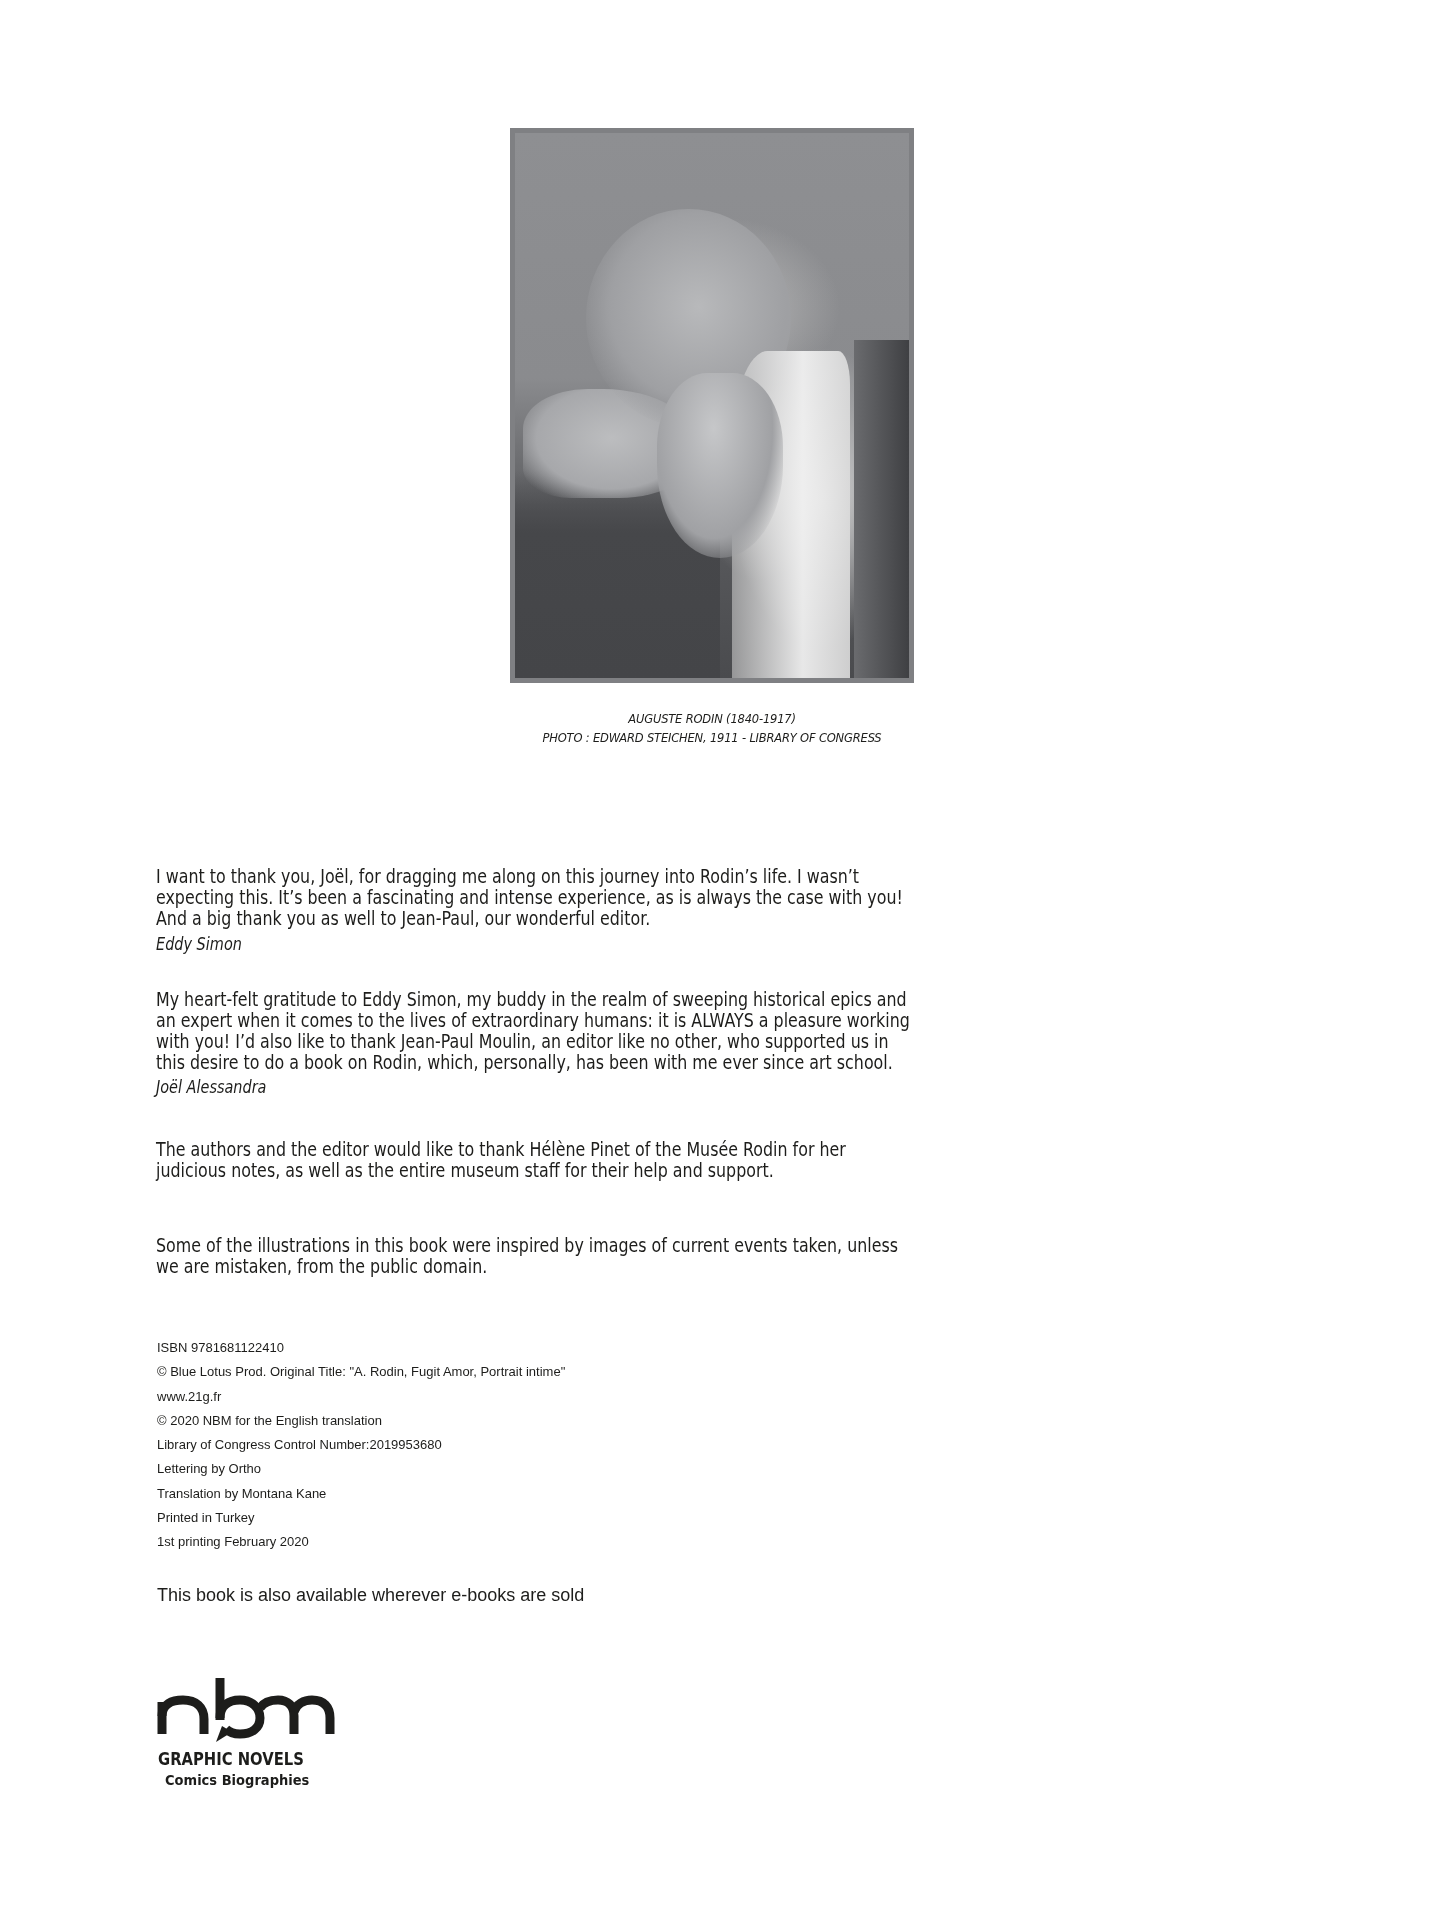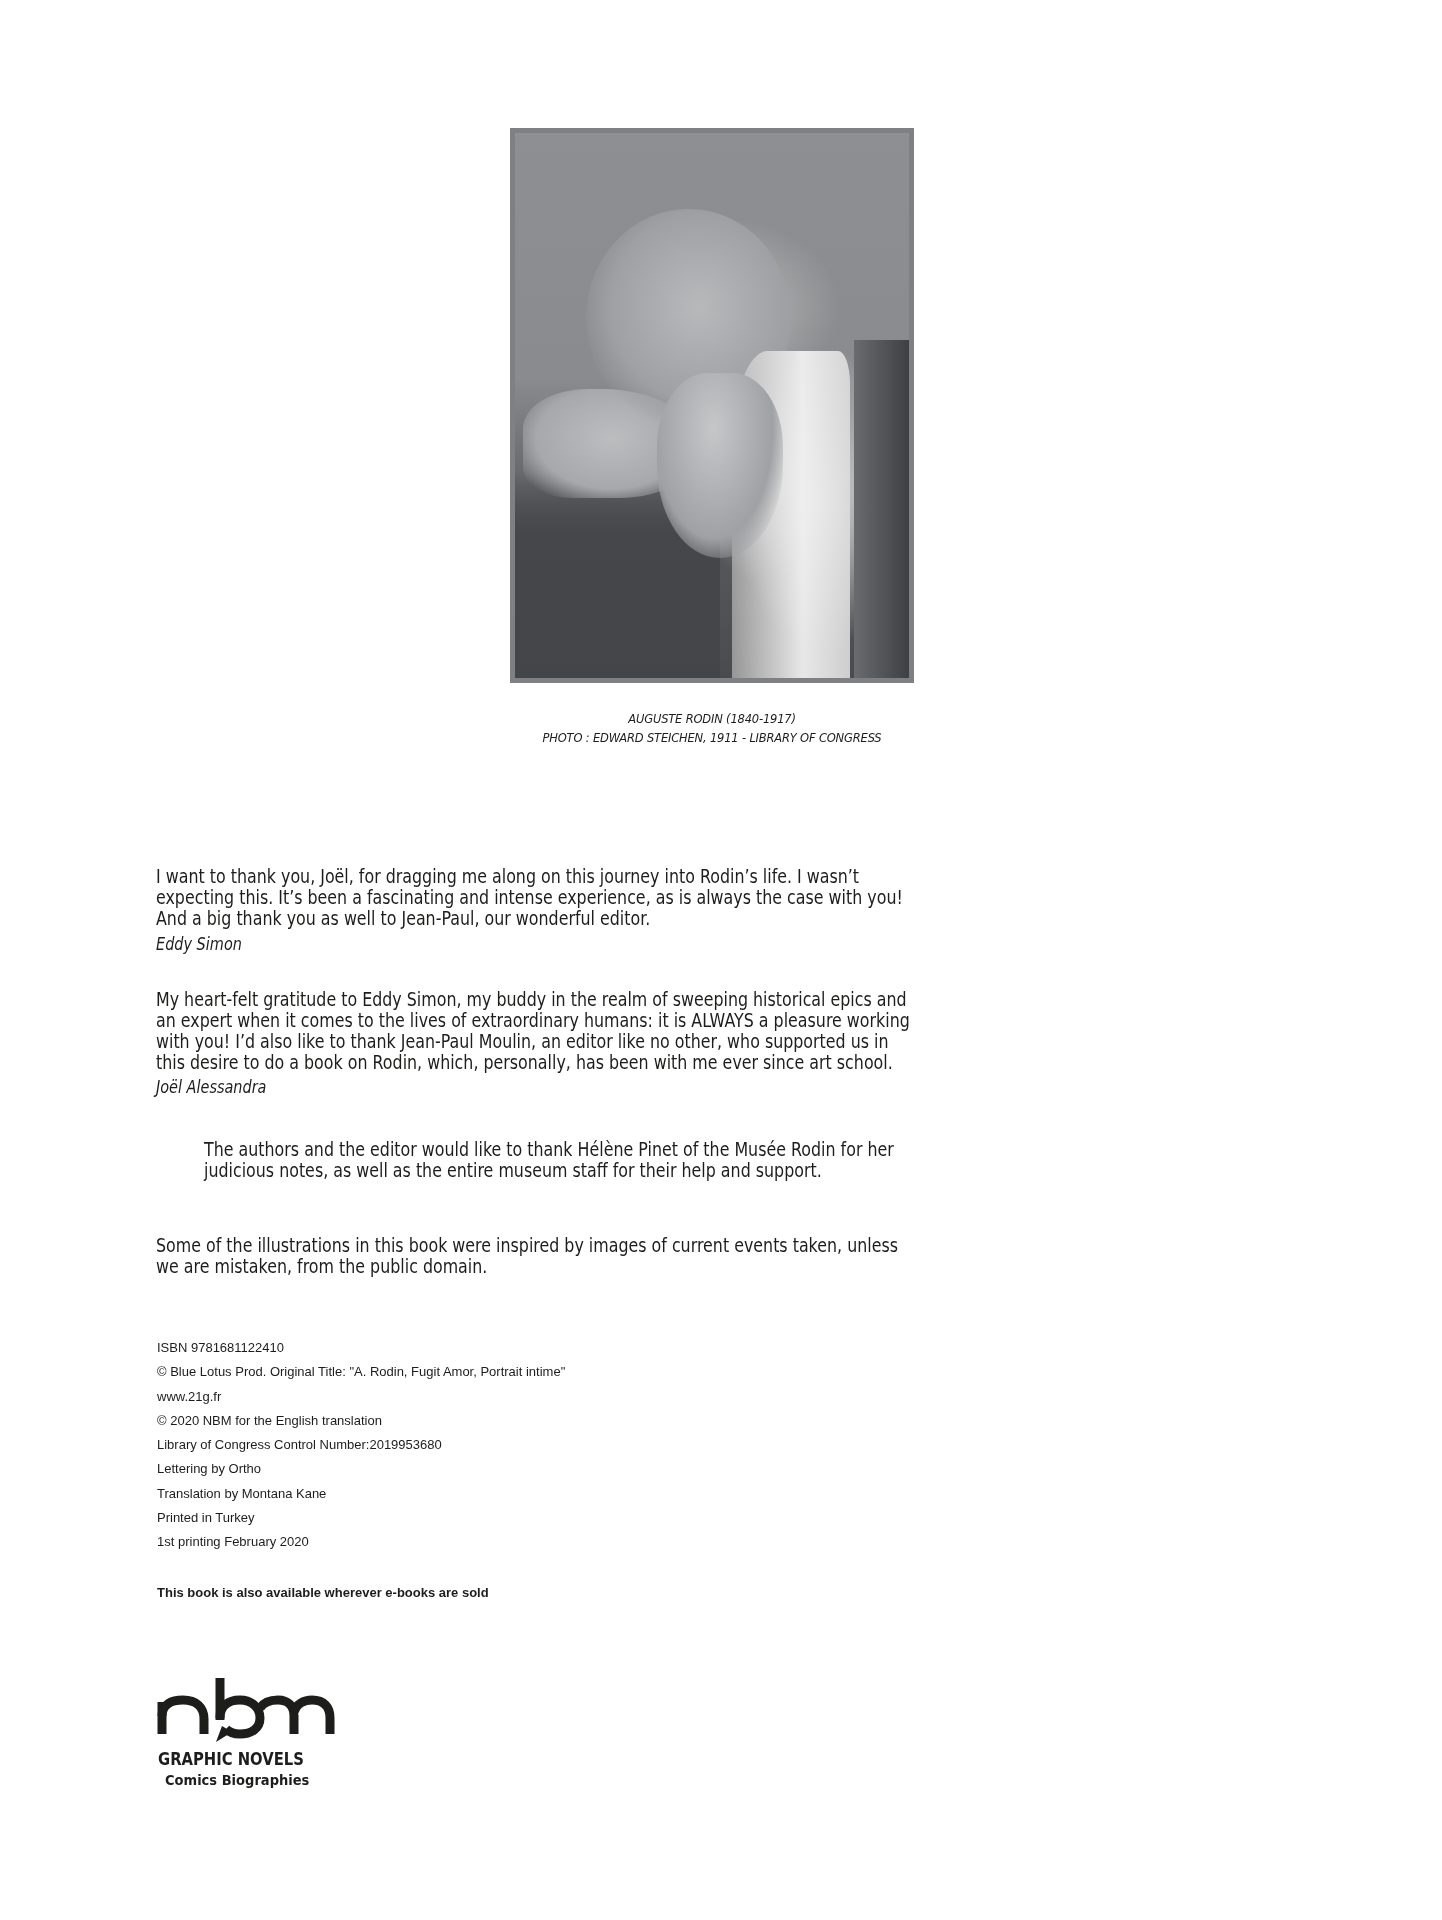--- a/index.html
+++ b/index.html
@@ -66,21 +66,21 @@
       color: #1d1d1b; transform: scaleX(0.85); transform-origin: left; white-space: nowrap;
     }
 
     .credits {
       position: absolute; left: 157px; top: 1336px;
       font-family: "Liberation Sans", sans-serif; font-size: 13px; line-height: 24.3px; color: #1d1d1b;
     }
     .credits div { white-space: nowrap; }
     .ebook-note {
       position: absolute; left: 157px; top: 1585px;
-      font-family: "Liberation Sans", sans-serif; font-weight: bold; font-size: 13px; color: #1d1d1b; white-space: nowrap;
+      font-family: "Liberation Sans", sans-serif; font-weight: normal; font-size: 18px; color: #1d1d1b; white-space: nowrap;
     }
 
     .logo { position: absolute; left: 156px; top: 1672px; width: 185px; height: 125px; }
     .logo-svg { position: absolute; left: 0; top: 0; }
     .logo-sub1 {
       position: absolute; left: 2px; top: 78px; width: 180px; text-align: left;
       font-family: "DejaVu Sans", sans-serif; font-weight: bold; font-size: 17px; line-height: 18px;
       color: #1d1d1b; white-space: nowrap; transform: scaleX(0.87); transform-origin: left;
     }
     .logo-sub2 {
@@ -116,21 +116,21 @@
 <div class="sig" style="top:934px;">Eddy Simon</div>
 
 <div class="para" style="top:989px;">
   <span class="ln">My heart-felt gratitude to Eddy Simon, my buddy in the realm of sweeping historical epics and</span>
   <span class="ln">an expert when it comes to the lives of extraordinary humans: it is ALWAYS a pleasure working</span>
   <span class="ln">with you! I’d also like to thank Jean-Paul Moulin, an editor like no other, who supported us in</span>
   <span class="ln">this desire to do a book on Rodin, which, personally, has been with me ever since art school.</span>
 </div>
 <div class="sig" style="top:1077px;">Joël Alessandra</div>
 
-<div class="para" style="top:1139px;margin-left:48px;">
+<div class="para" style="top:1139px;">
   <span class="ln">The authors and the editor would like to thank Hélène Pinet of the Musée Rodin for her</span>
   <span class="ln">judicious notes, as well as the entire museum staff for their help and support.</span>
 </div>
 
 <div class="para" style="top:1210px;margin-top:25px;">
   <span class="ln">Some of the illustrations in this book were inspired by images of current events taken, unless</span>
   <span class="ln">we are mistaken, from the public domain.</span>
 </div>
 
 <div class="credits">

